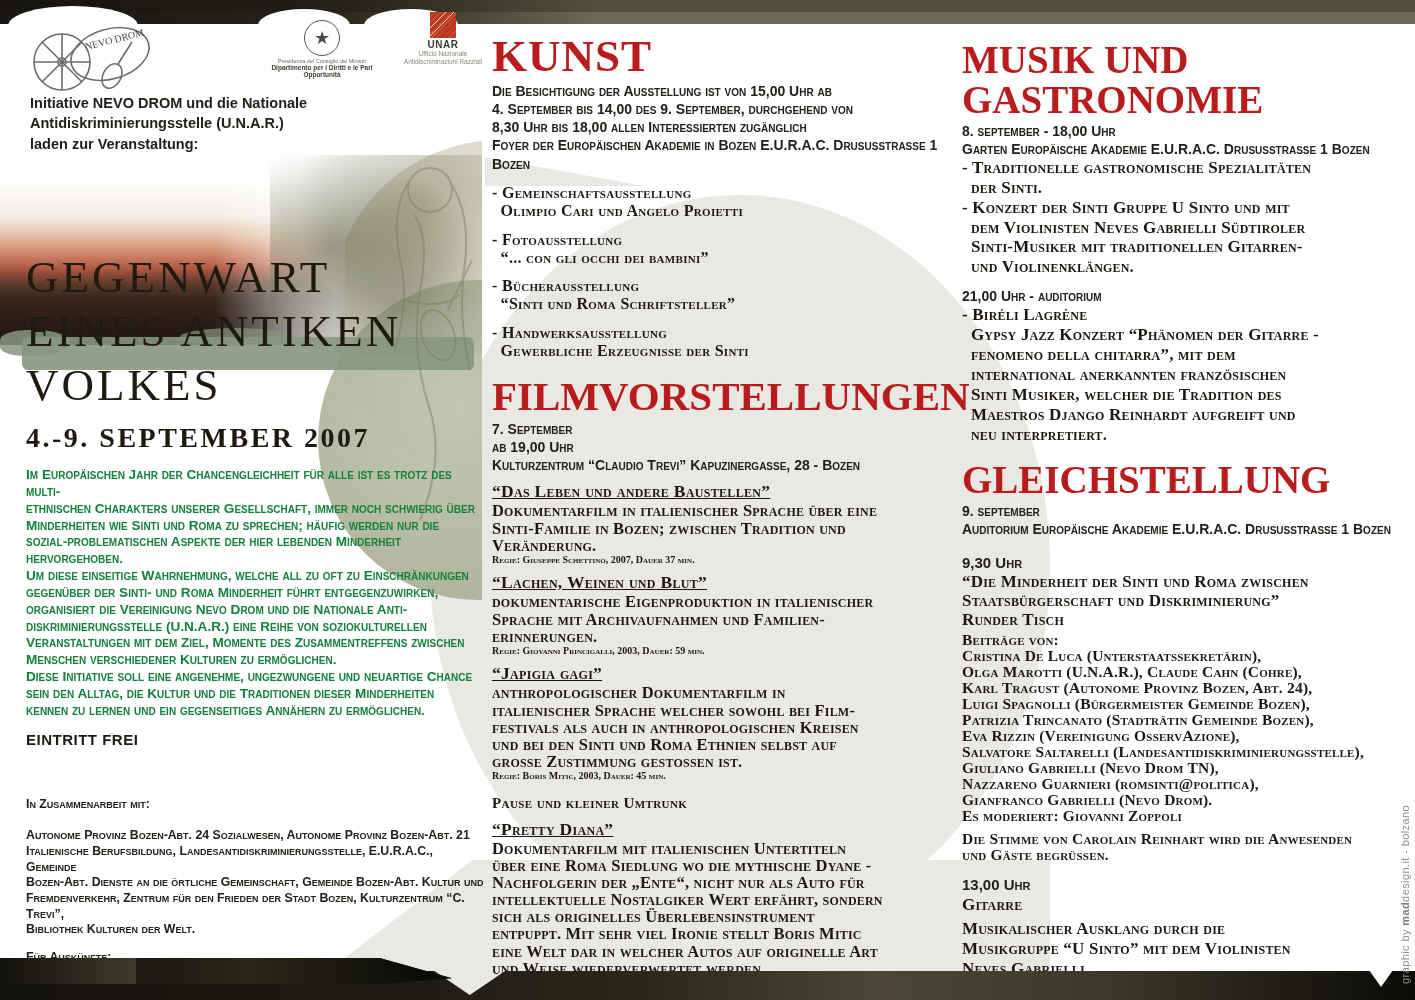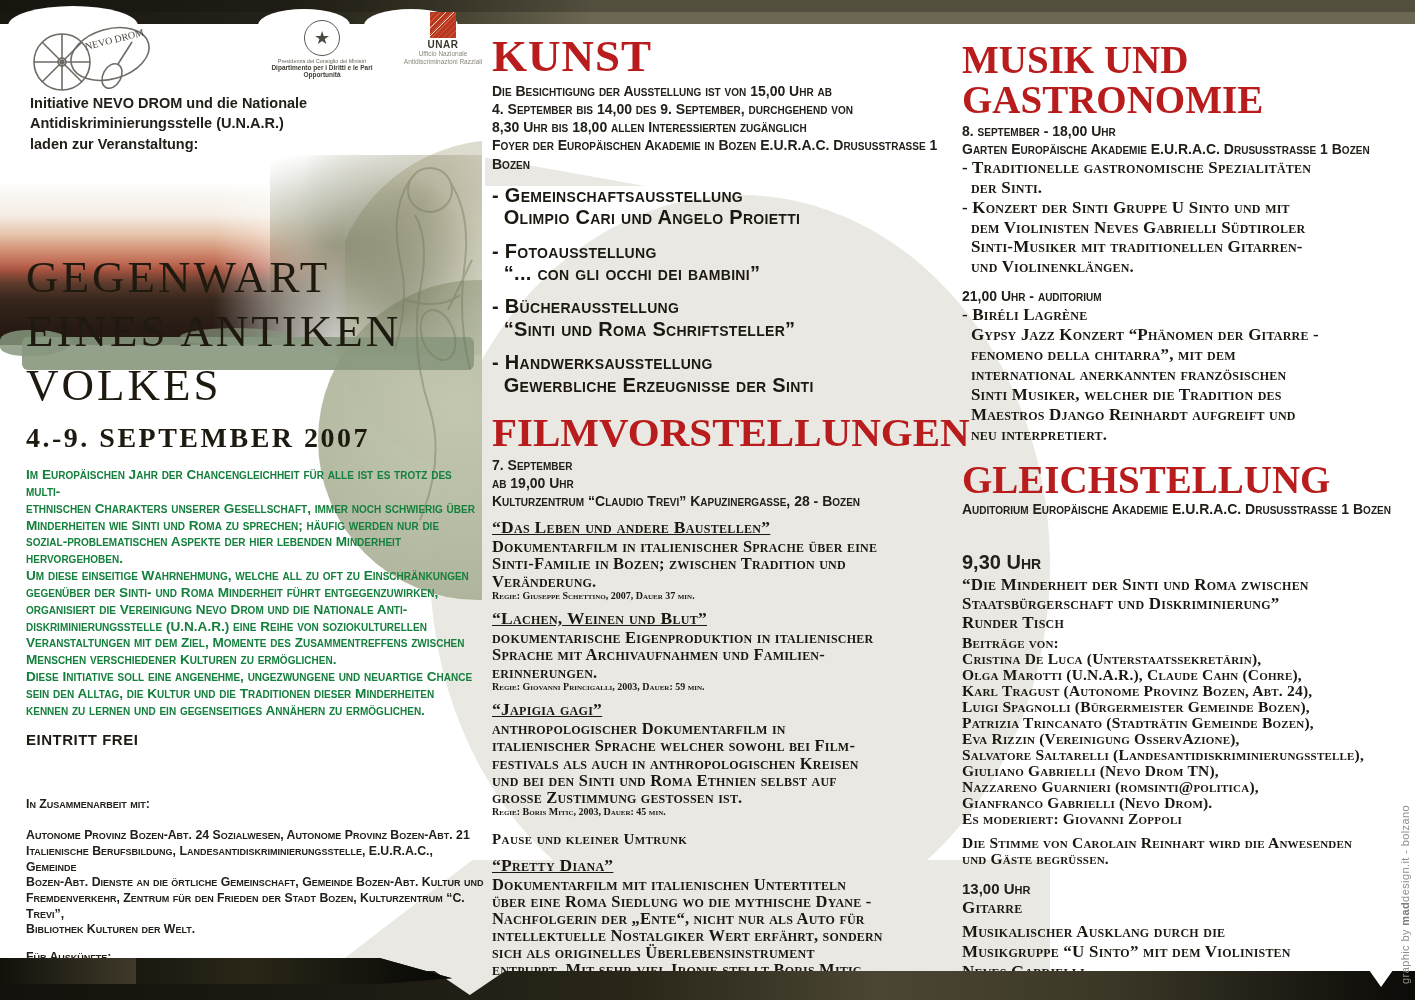--- a/index.html
+++ b/index.html
@@ -76,21 +76,21 @@
   .contact{font-size:13px;font-weight:bold;color:#23201a;margin-top:2px;}
   .contact span{margin-right:28px;}
   .mid-col{position:absolute;left:492px;top:34px;width:456px;}
   .right-col{position:absolute;left:962px;top:40px;width:450px;}
   h1.sec{font-family:"Liberation Serif","DejaVu Serif",serif;font-weight:bold;color:#b91c1c;margin:0;line-height:1.02;}
   .h-kunst{font-size:45px;letter-spacing:1px;}
   .h-film{font-size:41px;margin-top:16px !important;}
   .h-musik{font-size:39px;white-space:pre-line;}
   .h-gleich{font-size:39px;margin-top:16px !important;}
   .sans-block{font-size:14px;font-weight:bold;line-height:1.3;color:#23201a;white-space:pre-line;margin-top:2px;}
-  .kunst-item{font-family:Liberation Sans, sans-serif;font-size:20px;font-weight:bold;
+  .kunst-item{font-family:Liberation Serif, serif;font-size:16px;font-weight:bold;
     line-height:1.12;color:#1c1710;white-space:pre-wrap;margin-top:11px;letter-spacing:.3px;}
   .film-block{margin-top:7px;}
   .film-title{font-family:"Liberation Serif","DejaVu Serif",serif;font-size:17.5px;font-weight:bold;
     color:#1c1710;text-decoration:underline;letter-spacing:.3px;}
   .film-desc{font-family:"Liberation Serif","DejaVu Serif",serif;font-size:16.5px;font-weight:bold;
     line-height:1.04;color:#1c1710;white-space:pre-line;letter-spacing:.2px;}
   .film-credits{font-family:"Liberation Serif","DejaVu Serif",serif;font-size:10px;font-weight:bold;
     color:#1c1710;line-height:1.15;}
   .pause-line{font-family:"Liberation Serif","DejaVu Serif",serif;font-size:15px;font-weight:bold;
     color:#1c1710;margin-top:13px;letter-spacing:.4px;}
@@ -282,23 +282,24 @@
     <div class="sans-block sc" style="margin-top:10px">21,00 Uhr - auditorium</div>
     <div class="serif-block sc">- Biréli Lagrène
   Gypsy Jazz Konzert “Phänomen der Gitarre -
   fenomeno della chitarra”, mit dem
   international anerkannten französischen
   Sinti Musiker, welcher die Tradition des
   Maestros Django Reinhardt aufgreift und
   neu interpretiert.</div>
 
     <h1 class="sec h-gleich serif">GLEICHSTELLUNG</h1>
+    <div class="sans-block sc">9. september</div>
     <div class="sans-block sc" style="margin-top:0">Auditorium Europäische Akademie E.U.R.A.C. Drususstraße 1 Bozen</div>
 
-    <div class="sans-block sc" style="margin-top:31px;font-size:20px">9,30 Uhr</div>
+    <div class="sans-block sc" style="margin-top:14px;font-size:15px">9,30 Uhr</div>
     <div class="serif-block sc" style="line-height:1.12">“Die Minderheit der Sinti und Roma zwischen
 Staatsbürgerschaft und Diskriminierung”</div>
     <div class="serif-block sc">Runder Tisch</div>
     <div class="names-block sc" style="margin-top:2px">Beiträge von:</div>
     <div class="names-block sc">Cristina De Luca (Unterstaatssekretärin),</div>
     <div class="names-block sc">Olga Marotti (U.N.A.R.), Claude Cahn (Cohre),</div>
     <div class="names-block sc">Karl Tragust (Autonome Provinz Bozen, Abt. 24),</div>
     <div class="names-block sc">Luigi Spagnolli (Bürgermeister Gemeinde Bozen),</div>
     <div class="names-block sc">Patrizia Trincanato (Stadträtin Gemeinde Bozen),</div>
     <div class="names-block sc">Eva Rizzin (Vereinigung OsservAzione),</div>

